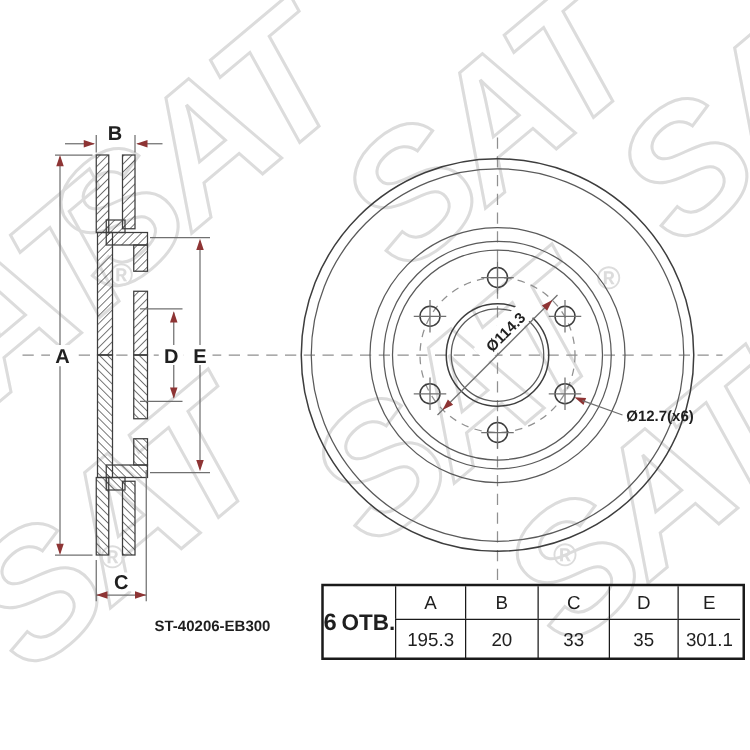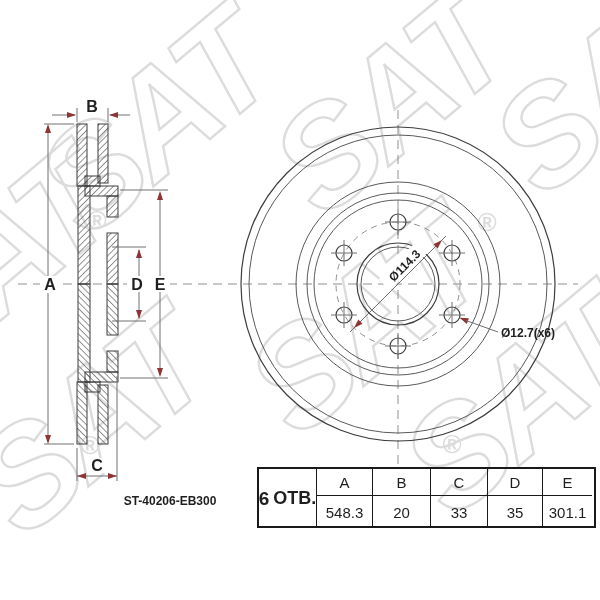--- a/index.html
+++ b/index.html
@@ -191,18 +191,18 @@
 <div class="spec-table">
   <div class="cell first">
     <span class="holes-count">6</span>
     <span class="holes-label">ОТВ.</span>
   </div>
   <div class="cell">A</div>
   <div class="cell">B</div>
   <div class="cell">C</div>
   <div class="cell">D</div>
   <div class="cell">E</div>
-  <div class="cell val">548.3</div>
+  <div class="cell val">195.3</div>
   <div class="cell val">20</div>
   <div class="cell val">33</div>
   <div class="cell val">35</div>
   <div class="cell val">301.1</div>
 </div>
 
 </body></html>

